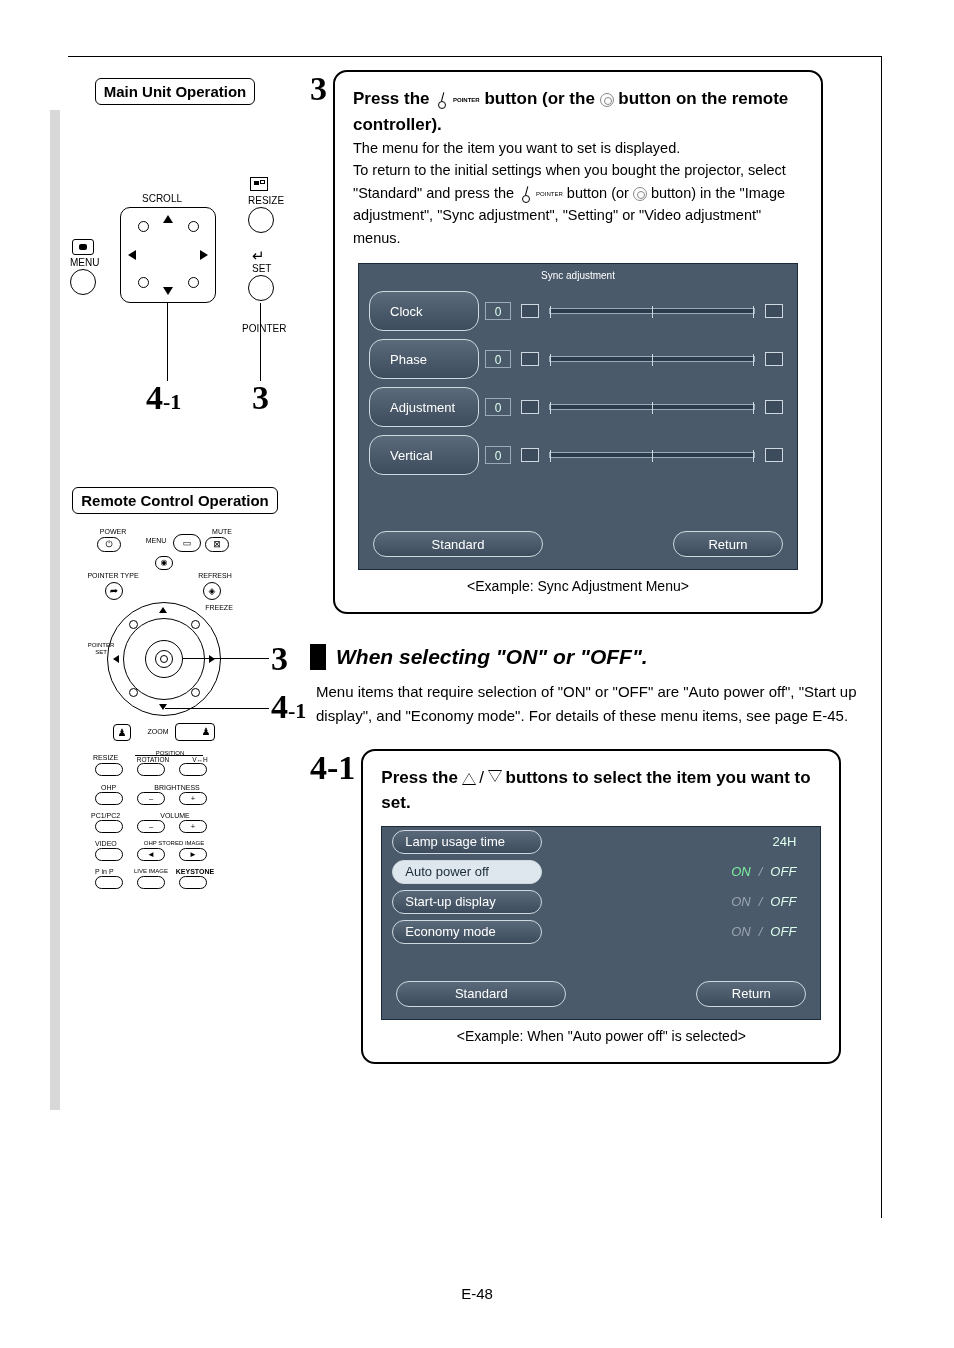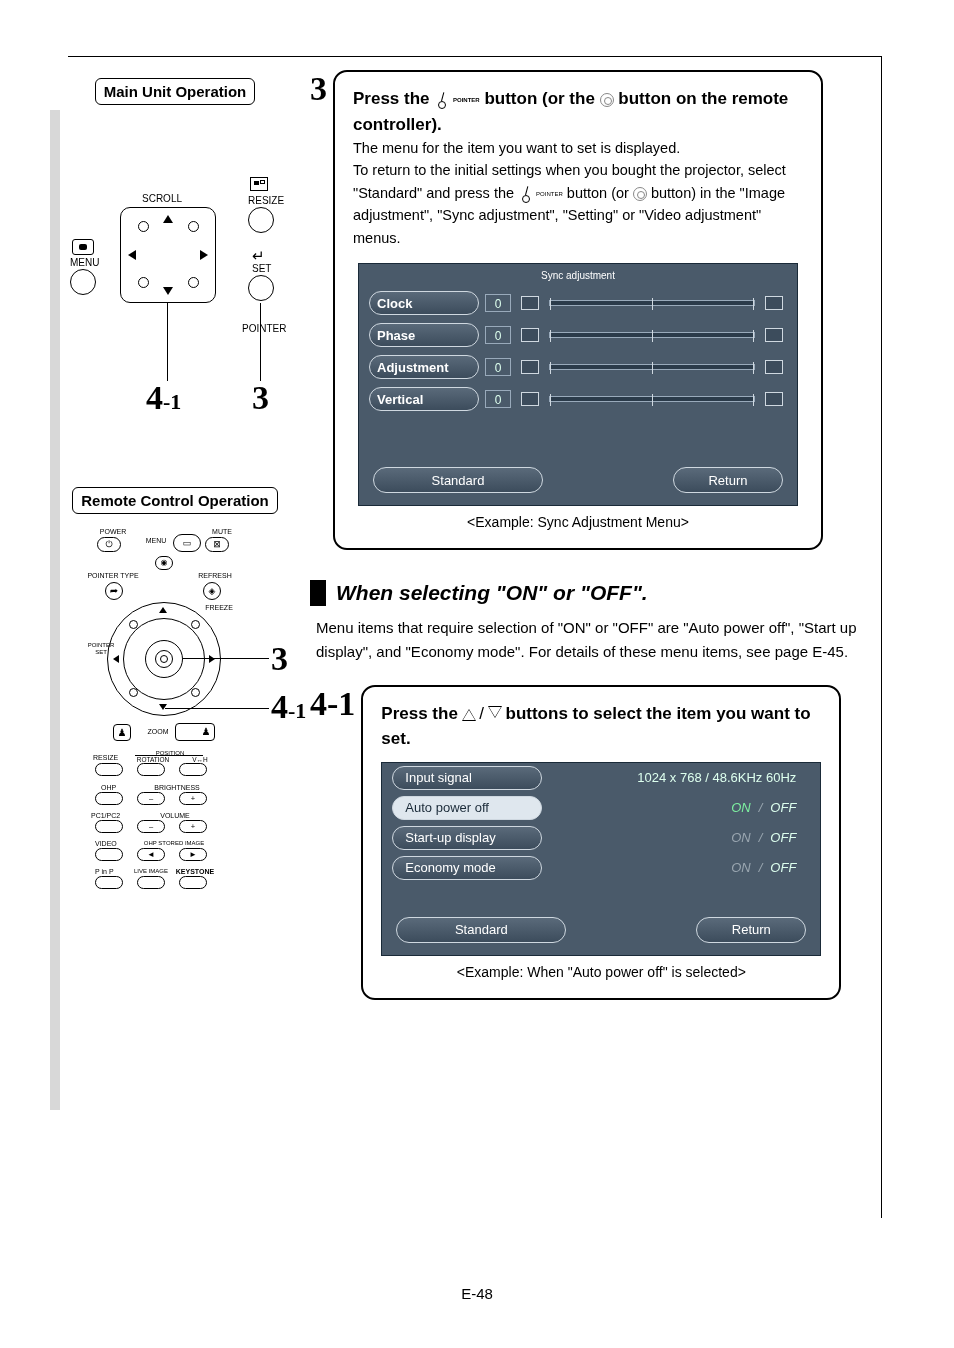--- a/index.html
+++ b/index.html
@@ -121,27 +121,26 @@
     font-size: 10px;
   }
   .osd-row {
     display: flex;
     align-items: center;
     padding: 4px 10px;
   }
   .pill {
     border: 1px solid #cfd8e0;
     border-radius: 14px;
-    height: 24px;
+    height: 40px;
     display: flex;
     align-items: center;
-    padding: 0 7px;
+    padding: 0 20px;
     background: linear-gradient(#5a6a7a, #3c4c5c);
     color: #fff;
-    font-weight: bold;
   }
   .pill-left { width: 110px; }
   .osd-val {
     width: 26px;
     height: 18px;
     border: 1px solid #9ab;
     text-align: center;
     line-height: 18px;
     margin: 0 6px;
     font-size: 12px;
@@ -506,22 +505,22 @@
             <span>Press the </span>
             <span style="display:inline-block; width:0; height:0; border-left:6px solid transparent; border-right:6px solid transparent; border-bottom:10px solid #fff; position:relative; vertical-align:-1px;"><span style="position:absolute; left:-7px; top:-1px; width:0; height:0; border-left:7px solid transparent; border-right:7px solid transparent; border-bottom:12px solid #000; z-index:-1;"></span></span>
             <span style="font-weight:normal;">/</span>
             <span style="display:inline-block; width:0; height:0; border-left:6px solid transparent; border-right:6px solid transparent; border-top:10px solid #fff; position:relative; vertical-align:2px;"><span style="position:absolute; left:-7px; top:-11px; width:0; height:0; border-left:7px solid transparent; border-right:7px solid transparent; border-top:12px solid #000; z-index:-1;"></span></span>
             <span> buttons to select the item you want to set.</span>
           </div>
 
           <div class="osd-panel2">
 
             <div class="setting-row">
-              <div class="setting-label">Input signal</div>
-              <div class="setting-val">1024 x 768 / 48.6KHz  60Hz</div>
+              <div class="setting-label">Lamp usage time</div>
+              <div class="setting-val">24H</div>
             </div>
             <div class="setting-row hl">
               <div class="setting-label">Auto power off</div>
               <div class="onoff">
                 <span class="on">ON</span>
                 <span class="off-dim">/</span>
                 <span style="color:#dfe;">OFF</span>
               </div>
             </div>
             <div class="setting-row">

